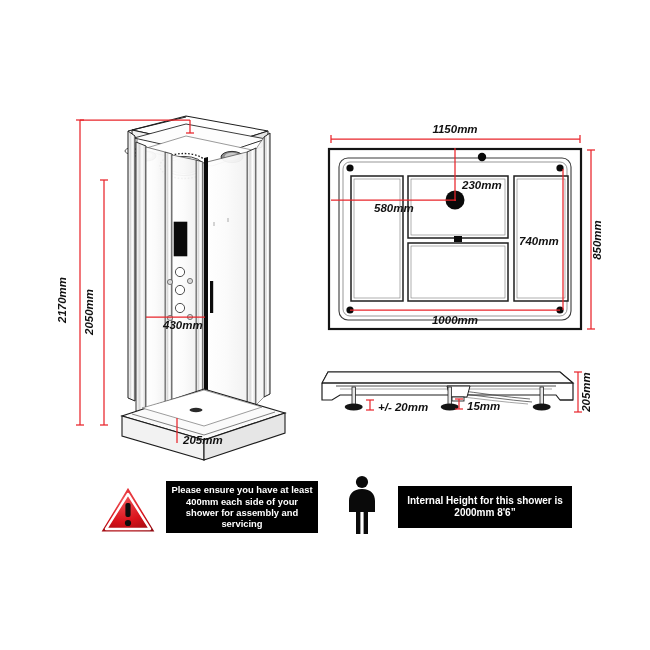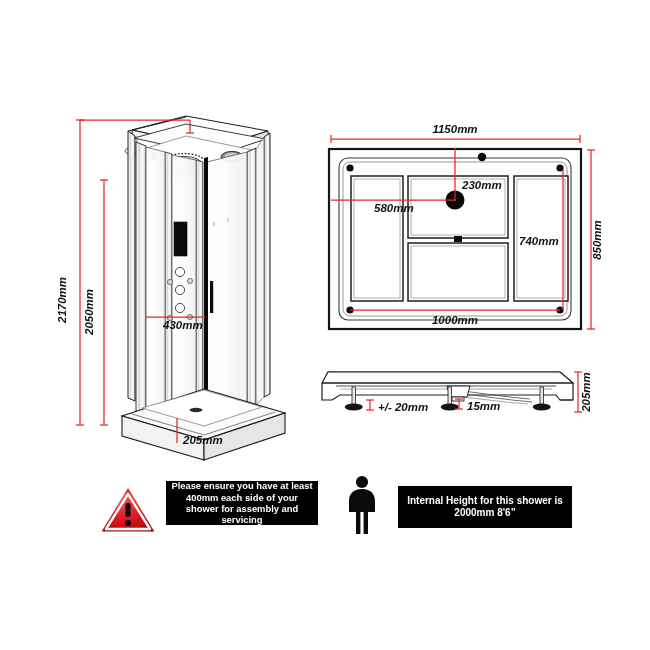--- a/index.html
+++ b/index.html
@@ -4,21 +4,21 @@
 <style>
   html,body{margin:0;padding:0;background:#fff;}
   body{width:650px;height:650px;overflow:hidden;font-family:"Liberation Sans",sans-serif;}
   #root{position:relative;width:650px;height:650px;background:#ffffff;}
   .svgwrap{position:absolute;left:0;top:0;width:650px;height:650px;}
   svg{display:block;}
   .dimtxt{font-family:"Liberation Sans",sans-serif;font-weight:bold;font-style:italic;fill:#111;}
   .banner{position:absolute;background:#000;color:#fff;font-weight:bold;
           font-family:"Liberation Sans",sans-serif;text-align:center;
           display:flex;align-items:center;justify-content:center;line-height:1.22;}
-  #banner1{left:166px;top:481px;width:152px;height:44px;font-size:9.4px;padding:0 3px;box-sizing:border-box;}
+  #banner1{left:166px;top:481px;width:152px;height:52px;font-size:9.4px;padding:0 3px;box-sizing:border-box;}
   #banner2{left:398px;top:486px;width:174px;height:42px;font-size:10px;padding:0 4px;box-sizing:border-box;}
 </style>
 </head>
 <body>
 
 <div id="root">
 
   <div class="svgwrap">
   <svg width="650" height="650" viewBox="0 0 650 650" xmlns="http://www.w3.org/2000/svg">
     <defs>

